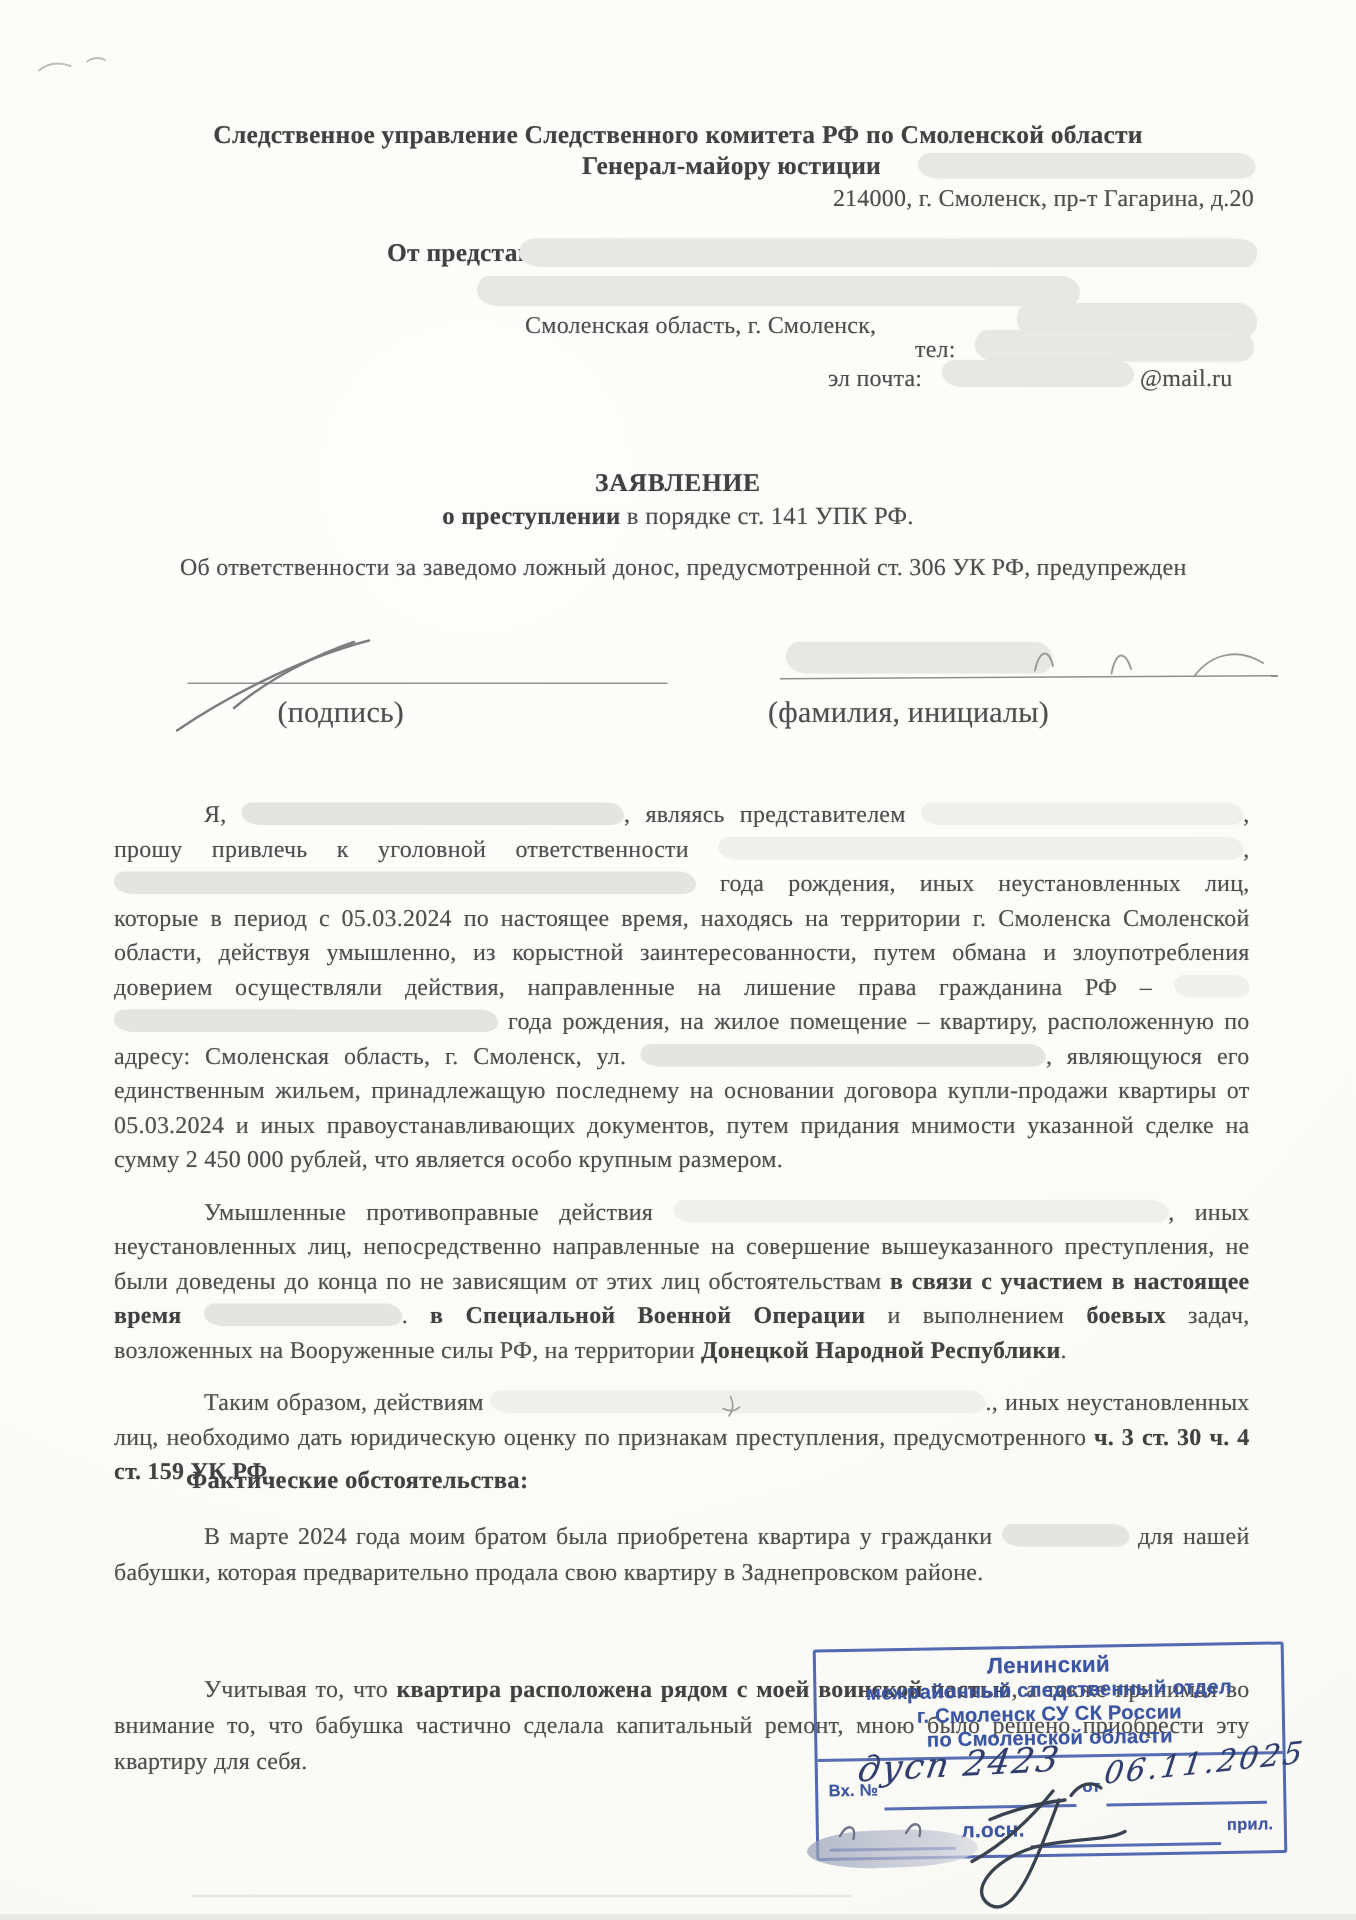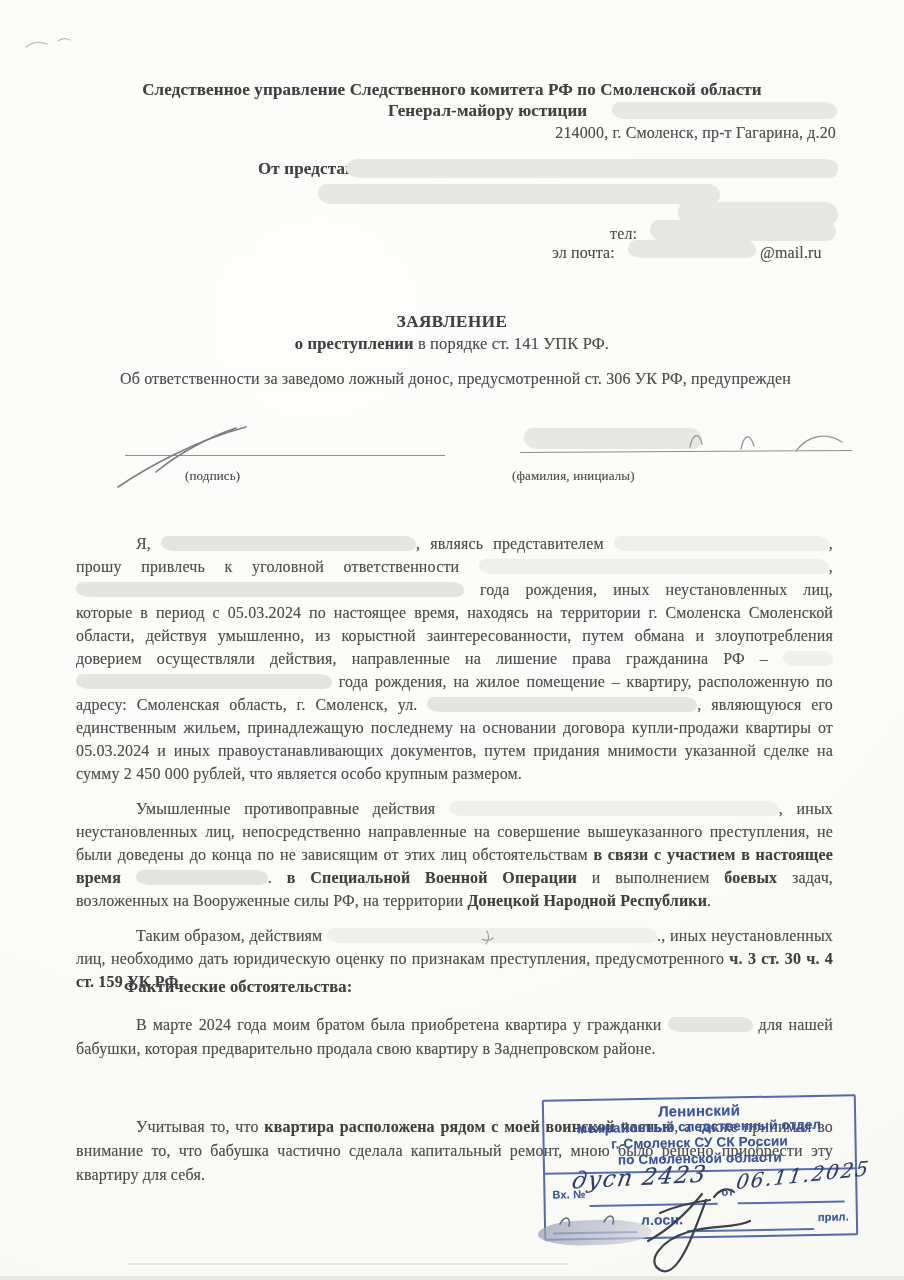--- a/index.html
+++ b/index.html
@@ -22,21 +22,21 @@
   p.body-par{margin:12px;text-indent:60px;}
   .redact{display:inline-block;height:15px;background:#e7e7e4;
           border-radius:8px 14px 10px 16px / 55% 70% 50% 65%;
           vertical-align:-2px;box-shadow:0 0 3px rgba(0,0,0,.025);}
   .r-faint{background:#efefec;}
   .r-mid{background:#e4e4e1;}
   .redact-box{position:absolute;background:#e7e7e4;
           border-radius:10px 16px 12px 18px / 60% 70% 55% 65%;
           box-shadow:0 0 3px rgba(0,0,0,.03);}
   .sig-line{position:absolute;border-top:1.4px solid #8f8f8f;height:0;}
-  .caption{font-size:13px;}
+  .caption{font-size:20px;}
   
   .stamp{
     position:absolute;left:543px;top:1097px;width:314px;height:141px;
     border:2.5px solid rgba(58,85,167,.88);border-radius:2px;
     transform:rotate(-1deg);
     font-family:"Liberation Sans", sans-serif;
     color:#3b55a6;
     box-sizing:border-box;
   }
   .stamp .nm{font-weight:bold;text-align:center;line-height:16px;}
@@ -79,20 +79,21 @@
 
   <div class="abs bold" style="left:388px;top:99px;font-size:17px;">Генерал-майору юстиции</div>
   <div class="redact-box r-faint" style="left:612px;top:102px;width:225px;height:17px;"></div>
 
   <div class="abs right" style="left:510px;top:121px;width:326px;">214000, г. Смоленск, пр-т Гагарина, д.20</div>
 
   <div class="abs bold" style="left:258px;top:157px;font-size:17px;">От представителя</div>
   <div class="redact-box r-faint" style="left:346px;top:159px;width:492px;height:19px;border-radius:14px 20px 10px 22px / 70% 55% 65% 60%;"></div>
   <div class="redact-box r-mid" style="left:318px;top:184px;width:402px;height:20px;"></div>
 
+  <div class="abs" style="left:350px;top:206px;">Смоленская область, г. Смоленск,</div>
   <div class="redact-box r-faint" style="left:678px;top:202px;width:160px;height:23px;"></div>
 
   <div class="abs" style="left:610px;top:222px;">тел:</div>
   <div class="redact-box r-mid" style="left:650px;top:220px;width:186px;height:21px;"></div>
 
   <div class="abs" style="left:552px;top:241px;">эл почта:</div>
   <div class="redact-box r-mid" style="left:628px;top:240px;width:128px;height:18px;"></div>
   <div class="abs" style="left:760px;top:241px;">@mail.ru</div>
 
   <div class="abs bold center" style="left:62px;top:310px;width:780px;font-size:17px;letter-spacing:.5px;">ЗАЯВЛЕНИЕ</div>

